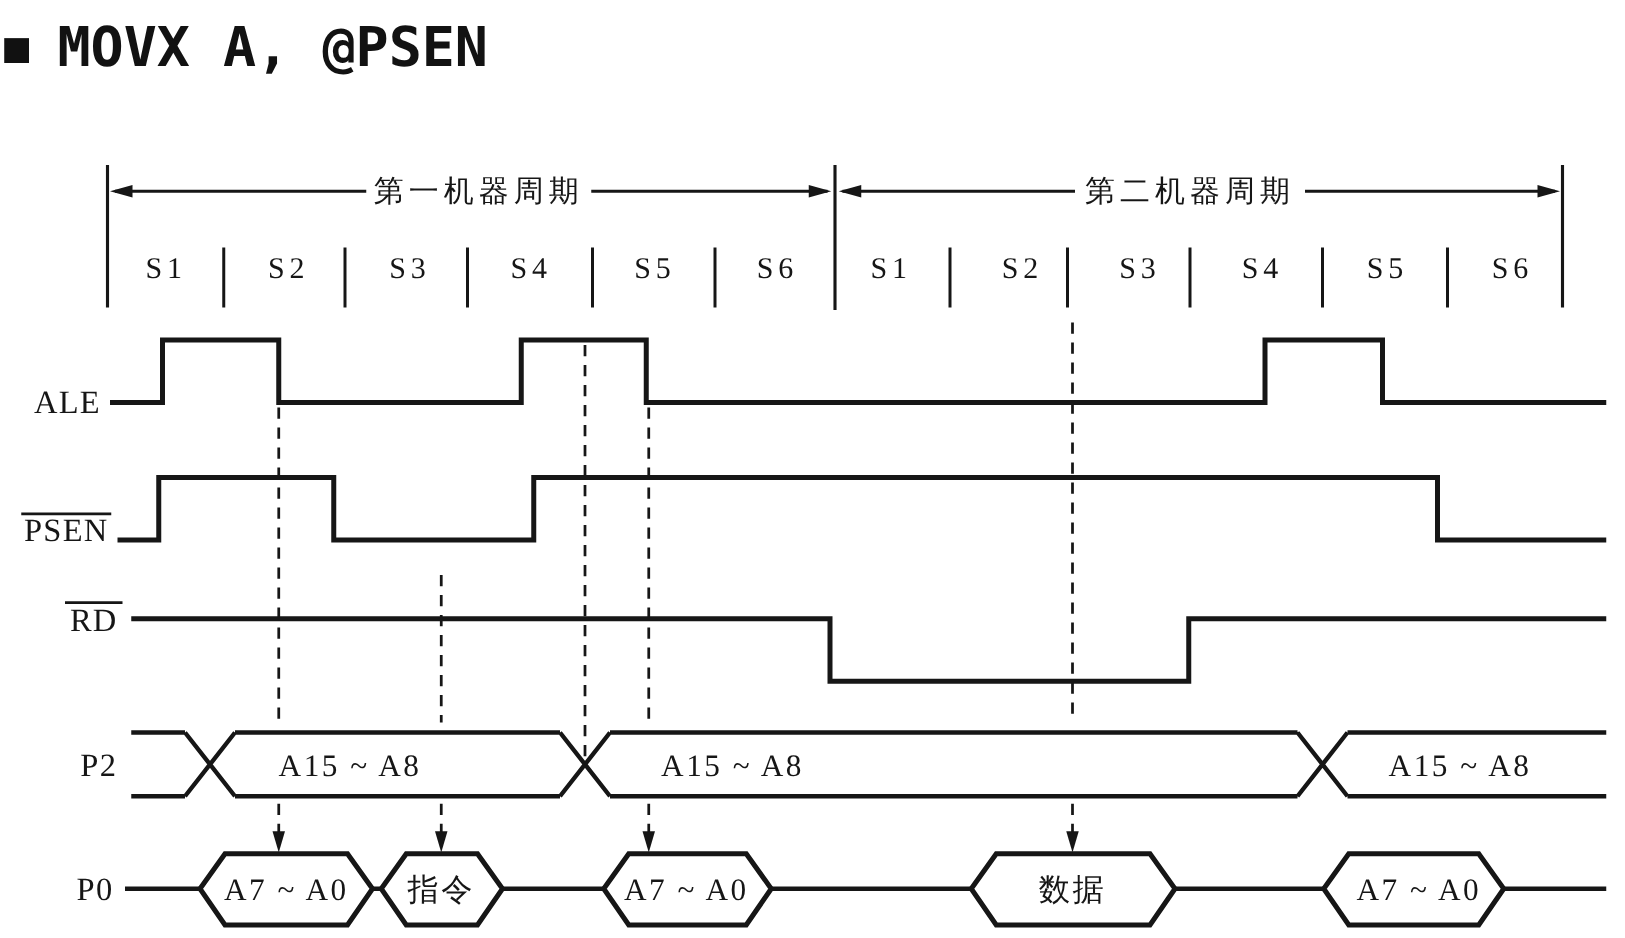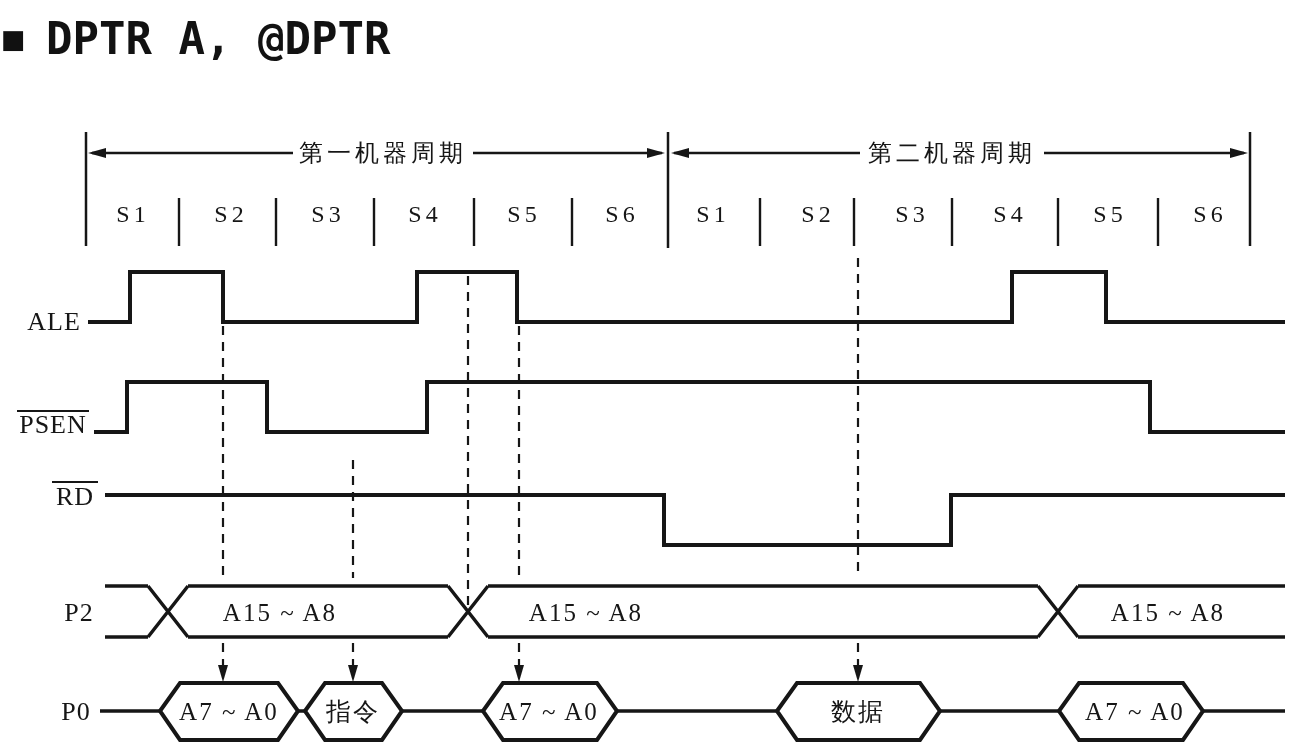--- a/index.html
+++ b/index.html
@@ -37,21 +37,21 @@
   .bustext{font-size:25px;letter-spacing:2px;}
   .stroke{stroke:#161616;fill:none;}
 </style>
 </head>
 <body>
 
 <div class="stage">
 
   <div class="title-row">
     <span class="bullet">■</span>
-    <span class="title">DPTR A, @DPTR</span>
+    <span class="title">MOVX A, @PSEN</span>
   </div>
 
   <svg width="1300" height="750" viewBox="0 0 1300 750">
 
     <g>
       <line class="stroke" x1="86" y1="132" x2="86" y2="246" stroke-width="2.5"></line>
       <line class="stroke" x1="668" y1="132" x2="668" y2="248" stroke-width="2.5"></line>
       <line class="stroke" x1="1250" y1="132" x2="1250" y2="246" stroke-width="2.5"></line>
     </g>
 

